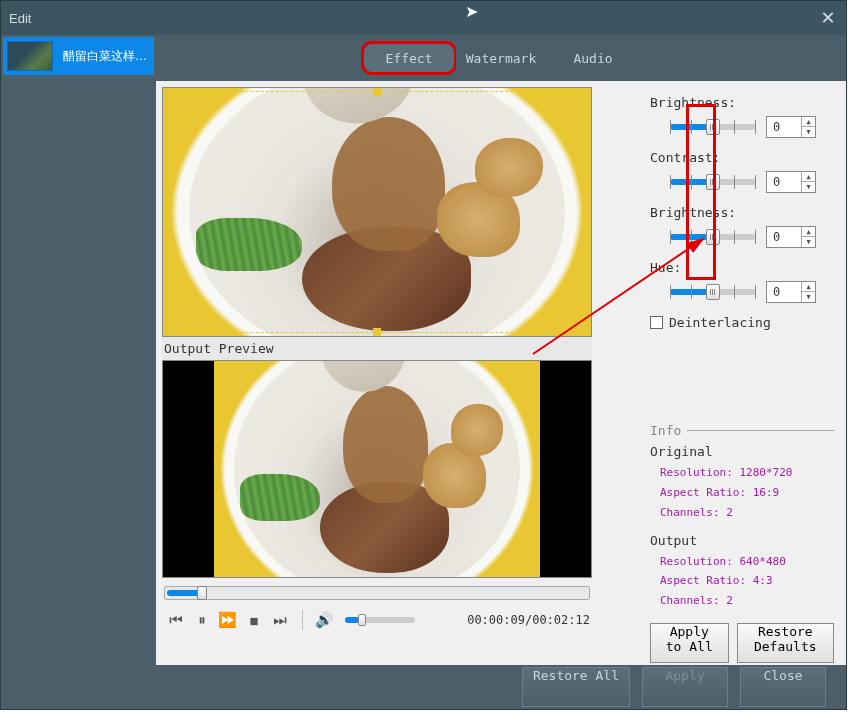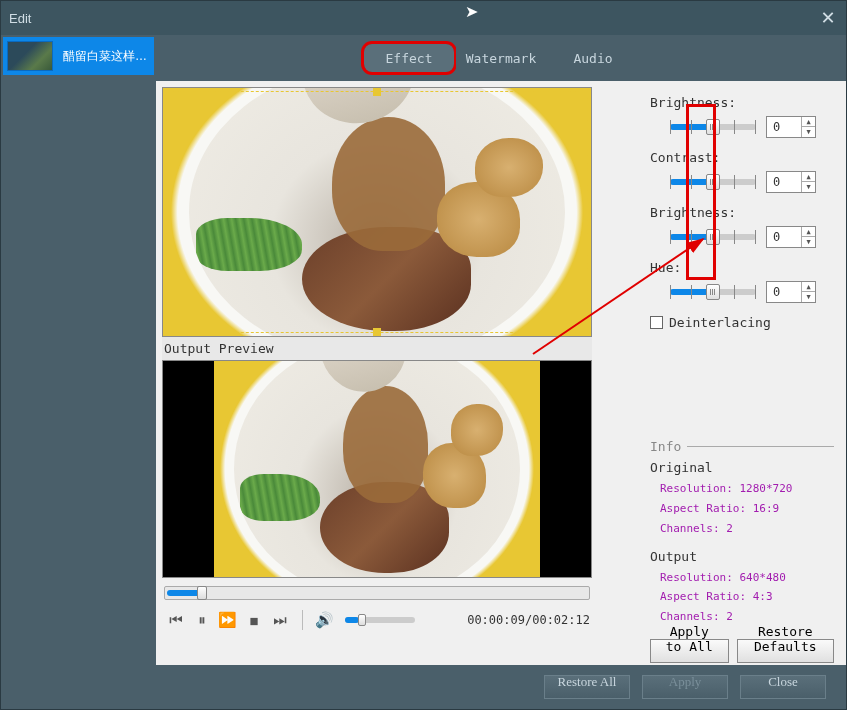--- a/index.html
+++ b/index.html
@@ -70,24 +70,24 @@
 .red-box { position: absolute; border: 3px solid #e00000; pointer-events: none; z-index: 10; }
 .arrow-svg { position: absolute; pointer-events: none; z-index: 9; }
 
 .info-section { margin-top: auto; padding-top: 10px; }
 .info-divider { display: flex; align-items: center; gap: 6px; color: #888; font-size: 13px; margin-bottom: 6px; }
 .info-divider::after { content: ''; flex: 1; height: 1px; background: #aaa; }
 .info-block { margin-bottom: 10px; }
 .info-heading { font-size: 13px; color: #333; margin-bottom: 4px; }
 .info-line { font-size: 11px; color: #a21caf; padding-left: 10px; line-height: 1.8; }
 .bottom-btns { display: flex; gap: 8px; margin-top: 12px; }
-.btn { height: 24px; padding: 8px 10px; background: linear-gradient(#fafafa,#e0e0e0); border: 1px solid #888; font-size: 13px; font-family: Consolas, monospace; cursor: pointer; display: inline-flex; align-items: flex-end; }
+.btn { height: 40px; padding: 0 10px; background: linear-gradient(#fafafa,#e0e0e0); border: 1px solid #888; font-size: 13px; font-family: Consolas, monospace; cursor: pointer; display: inline-flex; align-items: flex-start; }
 
 .footer { position: absolute; bottom: 0; left: 0; right: 0; height: 44px; background: #4a5f6a; display: flex; align-items: center; justify-content: flex-end; gap: 12px; padding: 0 20px; }
-.footer .btn { background: linear-gradient(#5a6f7a,#4a5f6a); border: 1px solid #6a7f8a; color: #c8d6de; min-width: 86px; justify-content: center; font-family: Liberation Serif, serif; }
+.footer .btn { background: linear-gradient(#5a6f7a,#4a5f6a); border: 1px solid #6a7f8a; color: #c8d6de; min-width: 86px; justify-content: center; }
 .footer .btn.disabled { color: #7a8f9a; cursor: default; }
 .cursor-ptr { position: absolute; top: 1px; left: 464px; color: #fff; font-size: 16px; z-index: 50; pointer-events: none; }
 </style>
 </head>
 <body>
 
 <div class="window">
   <div class="cursor-ptr">➤</div>
   <div class="titlebar">
     <span>Edit</span>

